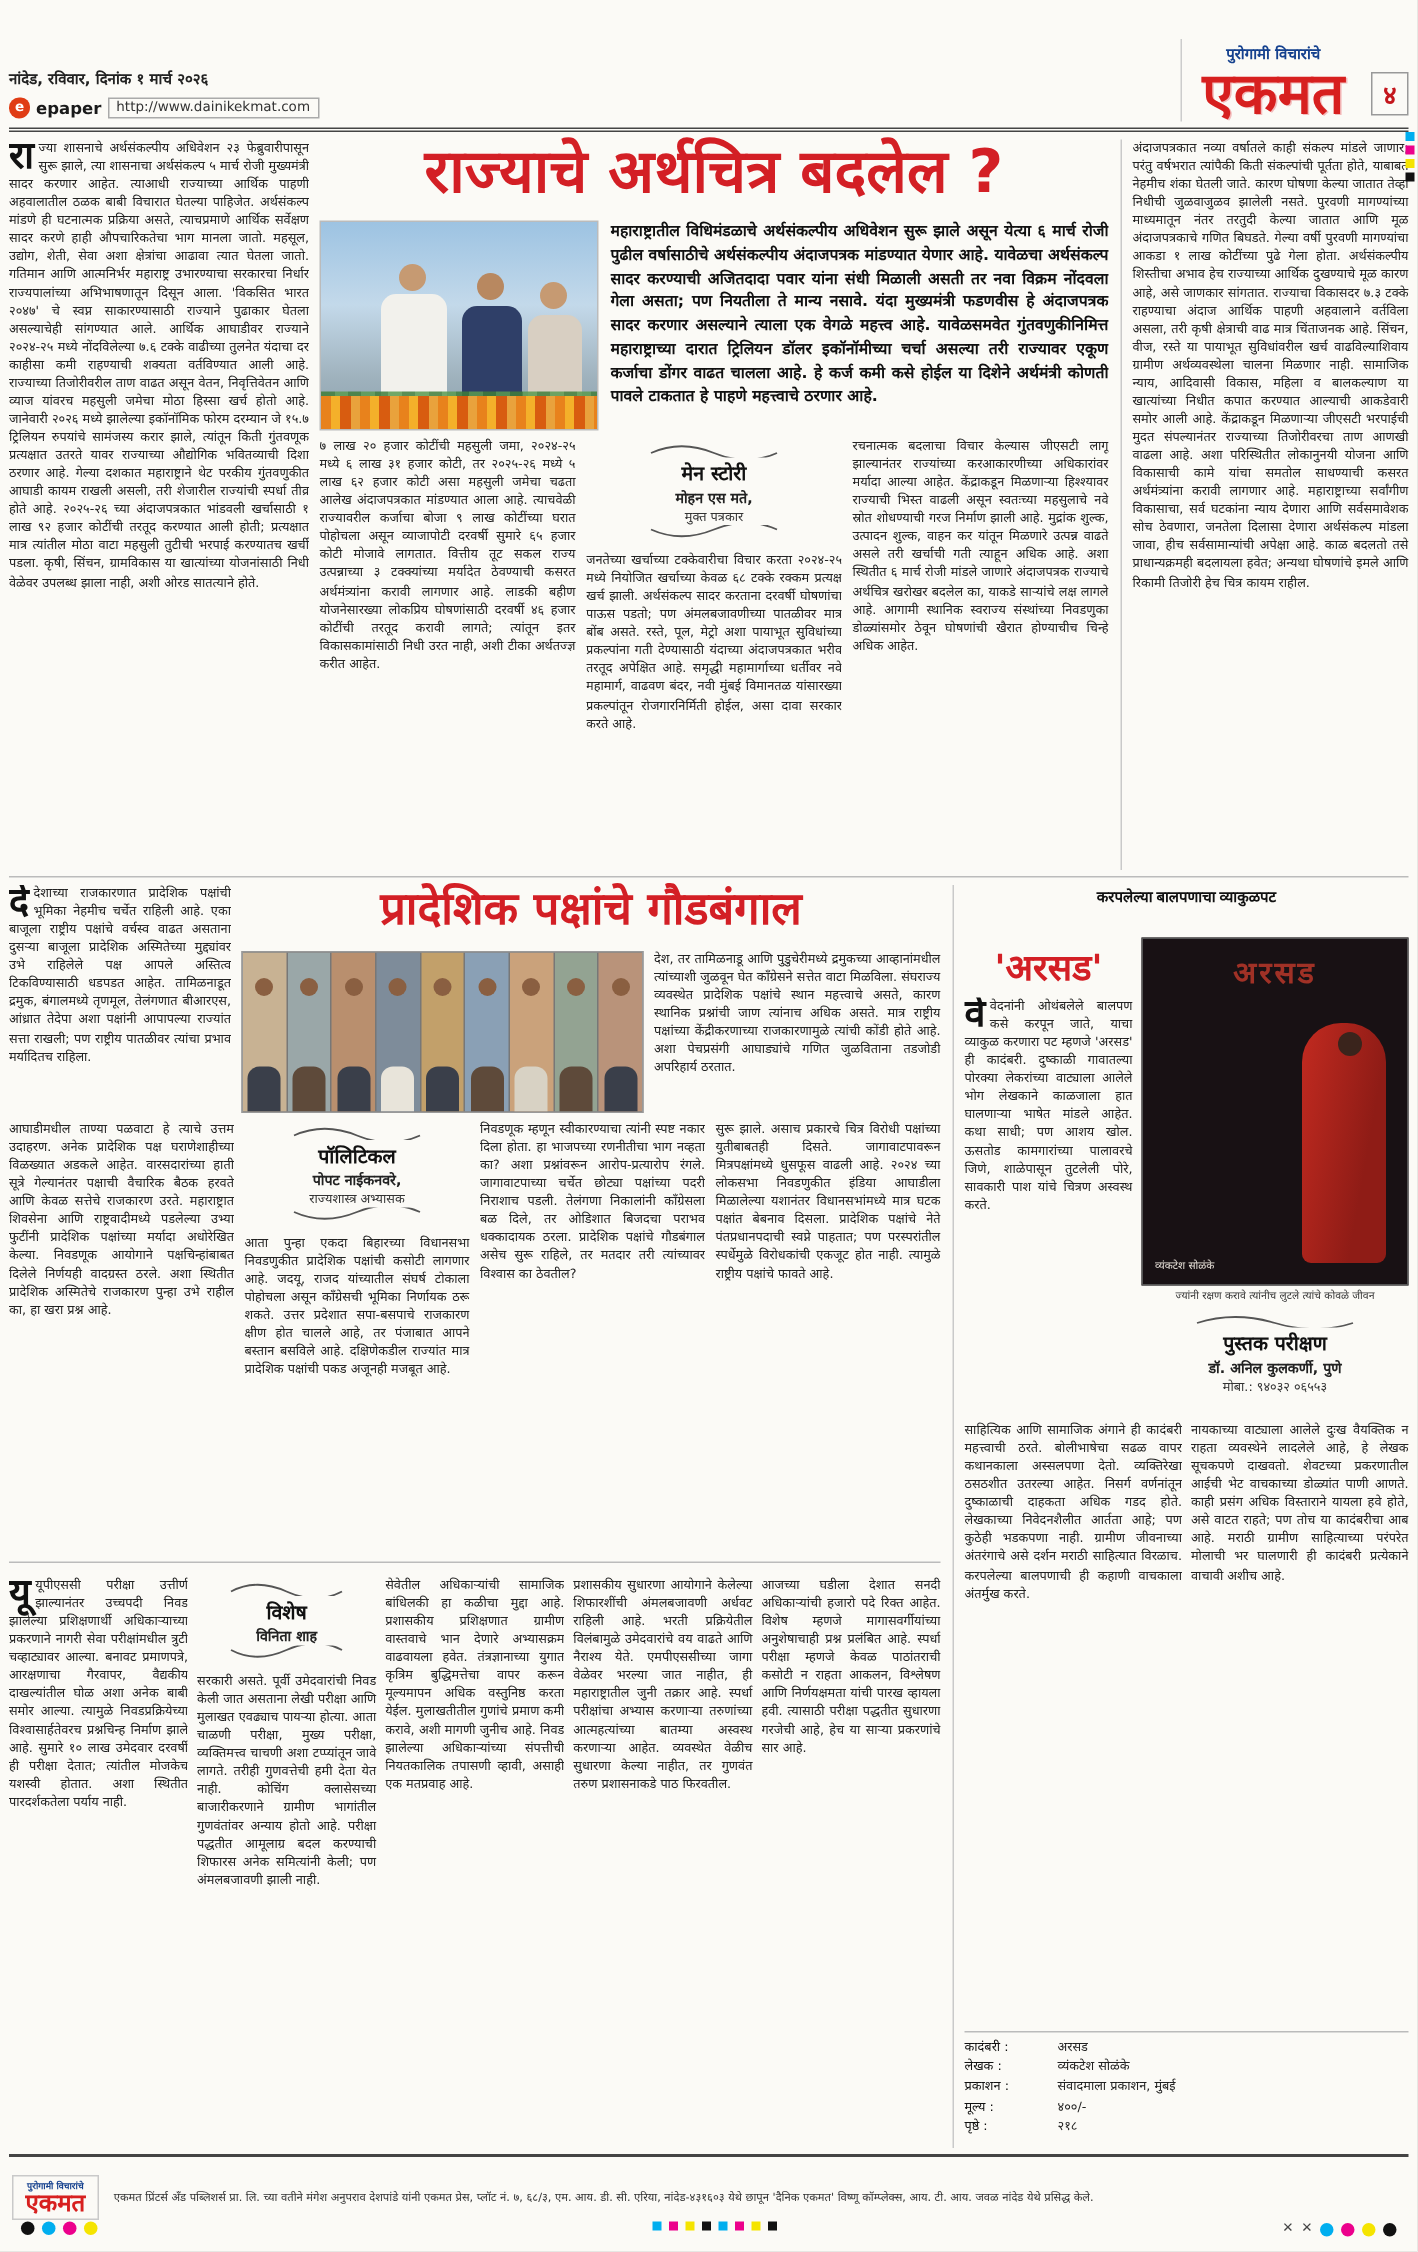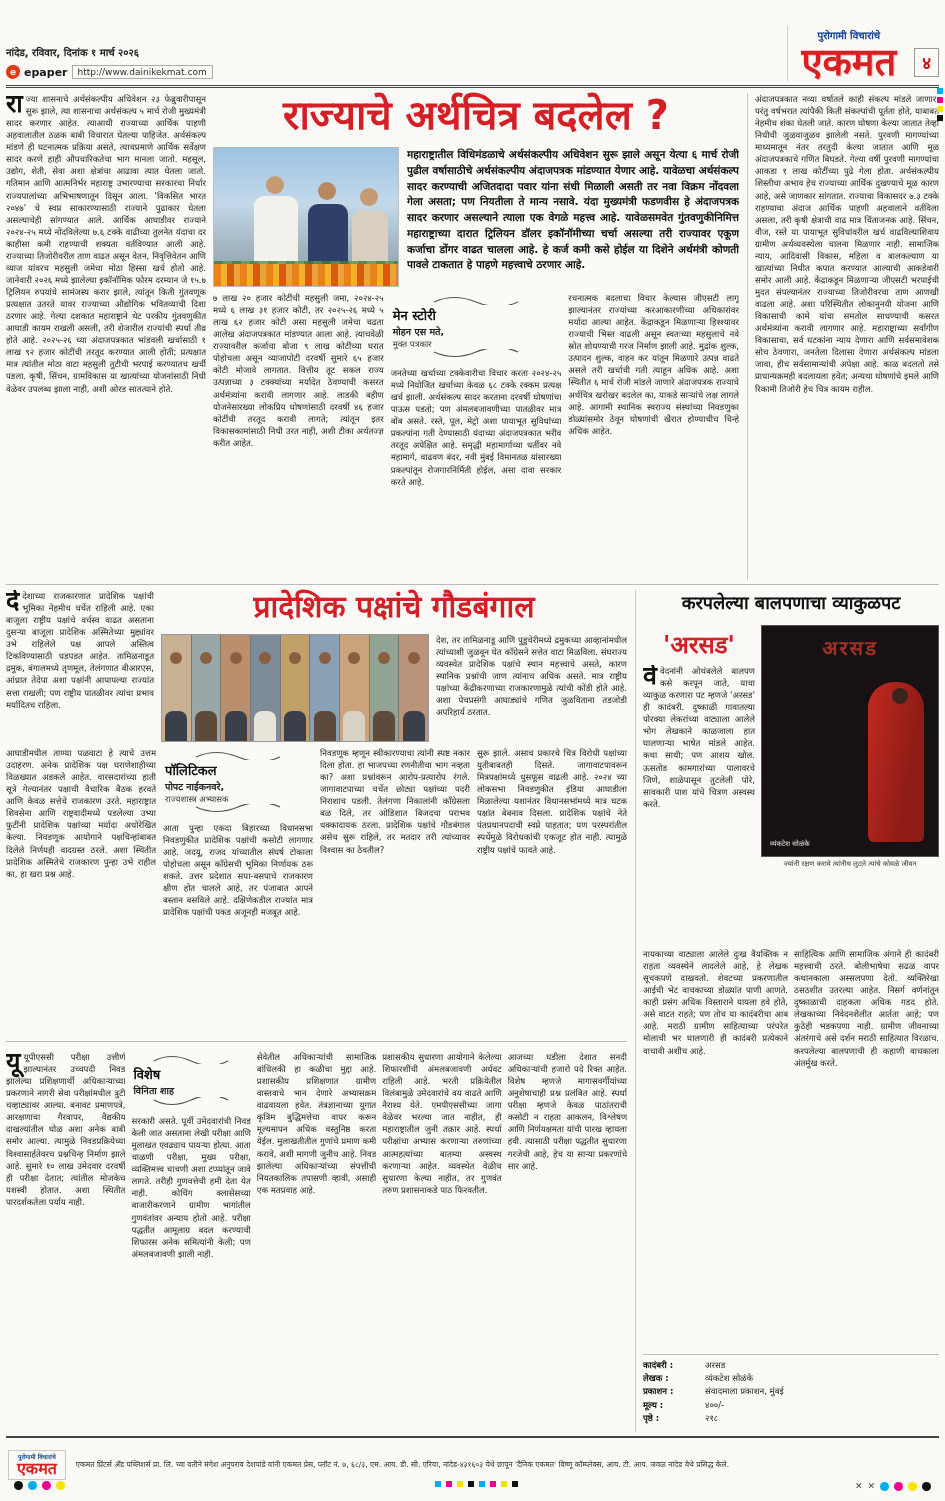--- a/index.html
+++ b/index.html
@@ -24,21 +24,21 @@
   .mast-title { font-size:38px; font-weight:bold; color:#d7201f; line-height:1; text-shadow:1px 1px 0 #f3bcbc; }
   .pageno-box { border:1px solid #999; padding:2px 7px; margin-bottom:4px; }
   .pageno { font-size:17px; font-weight:bold; color:#c4161c; }
 
   
   .btxt { font-size:8.5px; line-height:1.42; text-align:justify; color:#222; overflow:hidden; }
   .dropcap { float:left; font-size:25px; line-height:22px; font-weight:bold; padding:0 3px 0 0; color:#111; }
   .red-head { color:#d31f25; font-weight:bold; text-align:center; line-height:1.1; }
 
   
-  .kbox { padding:3px 2px 4px; margin-bottom:4px; overflow:hidden; }
+  .kbox { text-align:center; padding:3px 2px 4px; margin-bottom:4px; overflow:hidden; }
   .kbox .kname { font-size:13px; font-weight:bold; color:#111; margin:1px 0; }
   .kbox .kauthor { font-size:9.5px; font-weight:bold; color:#222; }
   .kbox .krole { font-size:8.5px; color:#333; }
   .fl { display:block; margin:0 auto; }
 
   
   .rowA { display:flex; gap:8px; height:492px; padding-top:5px; }
   .main-art { width:733px; display:flex; gap:7px; }
   .ma-left { width:200px; height:100%; }
   .ma-right { flex:1; display:flex; flex-direction:column; }
@@ -81,36 +81,36 @@
   .rg-col { flex:1; height:100%; }
 
   
   .civil { flex:1; padding-top:5px; display:flex; flex-direction:column; }
   .cv-h2 { font-size:27px; height:36px; }
   .cv-cols { display:flex; gap:6px; flex:1; margin-top:4px; }
   .cv-col { flex:1; height:100%; }
 
   
   .book { flex:1; border-left:1px solid #c9c9c9; padding-left:7px; display:flex; flex-direction:column; }
-  .bk-kickhead { font-size:18px; font-weight:bold; color:#111; text-align:center; height:20px; }
+  .bk-kickhead { font-size:10px; font-weight:bold; color:#111; text-align:center; height:20px;font-family:Liberation Serif, serif; }
   .bk-row { display:flex; gap:6px; height:318px; margin-top:15px; }
   .bk-leftcol { width:112px; display:flex; flex-direction:column; }
   .bk-title { font-size:24px; font-weight:bold; color:#d31f25; text-align:center; margin:2px 0 5px; }
   .bk-rightcol { width:178px; display:flex; flex-direction:column; }
   .book-cover { width:100%; height:232px; background:#181114; position:relative; border:1px solid #555; overflow:hidden; }
   .cover-title { position:absolute; top:8px; left:0; right:0; text-align:center; font-size:20px; font-weight:bold; color:#a03126; letter-spacing:2px; }
   .cover-fig { position:absolute; right:14px; top:56px; width:56px; height:160px; background:linear-gradient(100deg,#c22a20 0%,#8f1c16 70%); border-radius:26px 26px 6px 6px; }
   .cover-fig-head { position:absolute; right:30px; top:62px; width:16px; height:16px; border-radius:50%; background:#3a241c; }
   .cover-author { position:absolute; left:8px; bottom:8px; font-size:7px; color:#e8e2da; }
   .cover-caption { font-size:7px; color:#333; text-align:center; margin-top:3px; line-height:1.3; }
   .bk-cols { display:flex; gap:6px; flex:1; margin-top:5px; }
   .bk-col { flex:1; height:100%; }
   .bk-details { margin-top:auto; border-top:1px solid #bbb; padding-top:4px; height:78px; }
   .bk-dl { display:flex; font-size:8.5px; line-height:1.55; }
-  .bk-dl .lbl { font-weight:bold; width:62px; color:#111; }
+  .bk-dl .lbl { font-weight:normal; width:62px; color:#111; }
   .bk-dl .val { flex:1; color:#222; }
 
   
   .footer { height:52px; border-top:2px solid #444; margin-top:4px; display:flex; align-items:center; gap:10px; padding:4px 2px 0; }
   .ft-logo { text-align:center; border:1px solid #c9c9c9; padding:2px 8px; }
   .ft-tag { font-size:6px; font-weight:bold; color:#15418e; }
   .ft-name { font-size:16px; font-weight:bold; color:#d7201f; line-height:1.05; }
   .ft-lines { flex:1; }
   .ft-line { font-size:7.5px; color:#333; line-height:1.5; }
   .marksrow { position:absolute; left:0; right:0; bottom:6px; height:14px; }
@@ -305,25 +305,33 @@
           </div>
         </div>
         <div class="bk-rightcol">
           <div class="book-cover">
             <div class="cover-title">अरसड</div>
             <div class="cover-fig"></div>
             <div class="cover-fig-head"></div>
             <div class="cover-author">व्यंकटेश सोळंके</div>
           </div>
           <div class="cover-caption">ज्यांनी रक्षण करावे त्यांनीच लुटले त्यांचे कोवळे जीवन</div>
+          <div class="kbox" style="margin-top:4px;">
+            <svg class="fl" width="110" height="9" viewBox="0 0 110 9">
+                <path d="M3,6 Q28,-2 55,6 T107,6" stroke="#555" stroke-width="1.2" fill="none"></path>
+              </svg>
+            <div class="kname">पुस्तक परीक्षण</div>
+            <div class="kauthor">डॉ. अनिल कुलकर्णी, पुणे</div>
+            <div class="krole">मोबा.: ९४०३२ ०६५५३</div>
+          </div>
         </div>
       </div>
       <div class="bk-cols">
+        <div class="bk-col btxt">साहित्यिक आणि सामाजिक अंगाने ही कादंबरी महत्त्वाची ठरते. बोलीभाषेचा सढळ वापर कथानकाला अस्सलपणा देतो. व्यक्तिरेखा ठसठशीत उतरल्या आहेत. निसर्ग वर्णनांतून दुष्काळाची दाहकता अधिक गडद होते. लेखकाच्या निवेदनशैलीत आर्तता आहे; पण कुठेही भडकपणा नाही. ग्रामीण जीवनाच्या अंतरंगाचे असे दर्शन मराठी साहित्यात विरळाच. करपलेल्या बालपणाची ही कहाणी वाचकाला अंतर्मुख करते.</div>
         <div class="bk-col btxt">नायकाच्या वाट्याला आलेले दुःख वैयक्तिक न राहता व्यवस्थेने लादलेले आहे, हे लेखक सूचकपणे दाखवतो. शेवटच्या प्रकरणातील आईची भेट वाचकाच्या डोळ्यांत पाणी आणते. काही प्रसंग अधिक विस्ताराने यायला हवे होते, असे वाटत राहते; पण तोच या कादंबरीचा आब आहे. मराठी ग्रामीण साहित्याच्या परंपरेत मोलाची भर घालणारी ही कादंबरी प्रत्येकाने वाचावी अशीच आहे.</div>
-        <div class="bk-col btxt">साहित्यिक आणि सामाजिक अंगाने ही कादंबरी महत्त्वाची ठरते. बोलीभाषेचा सढळ वापर कथानकाला अस्सलपणा देतो. व्यक्तिरेखा ठसठशीत उतरल्या आहेत. निसर्ग वर्णनांतून दुष्काळाची दाहकता अधिक गडद होते. लेखकाच्या निवेदनशैलीत आर्तता आहे; पण कुठेही भडकपणा नाही. ग्रामीण जीवनाच्या अंतरंगाचे असे दर्शन मराठी साहित्यात विरळाच. करपलेल्या बालपणाची ही कहाणी वाचकाला अंतर्मुख करते.</div>
       </div>
       <div class="bk-details">
         <div class="bk-dl">
             <span class="lbl">कादंबरी :</span>
             <span class="val">अरसड</span>
           </div>
         <div class="bk-dl">
             <span class="lbl">लेखक :</span>
             <span class="val">व्यंकटेश सोळंके</span>
           </div>

